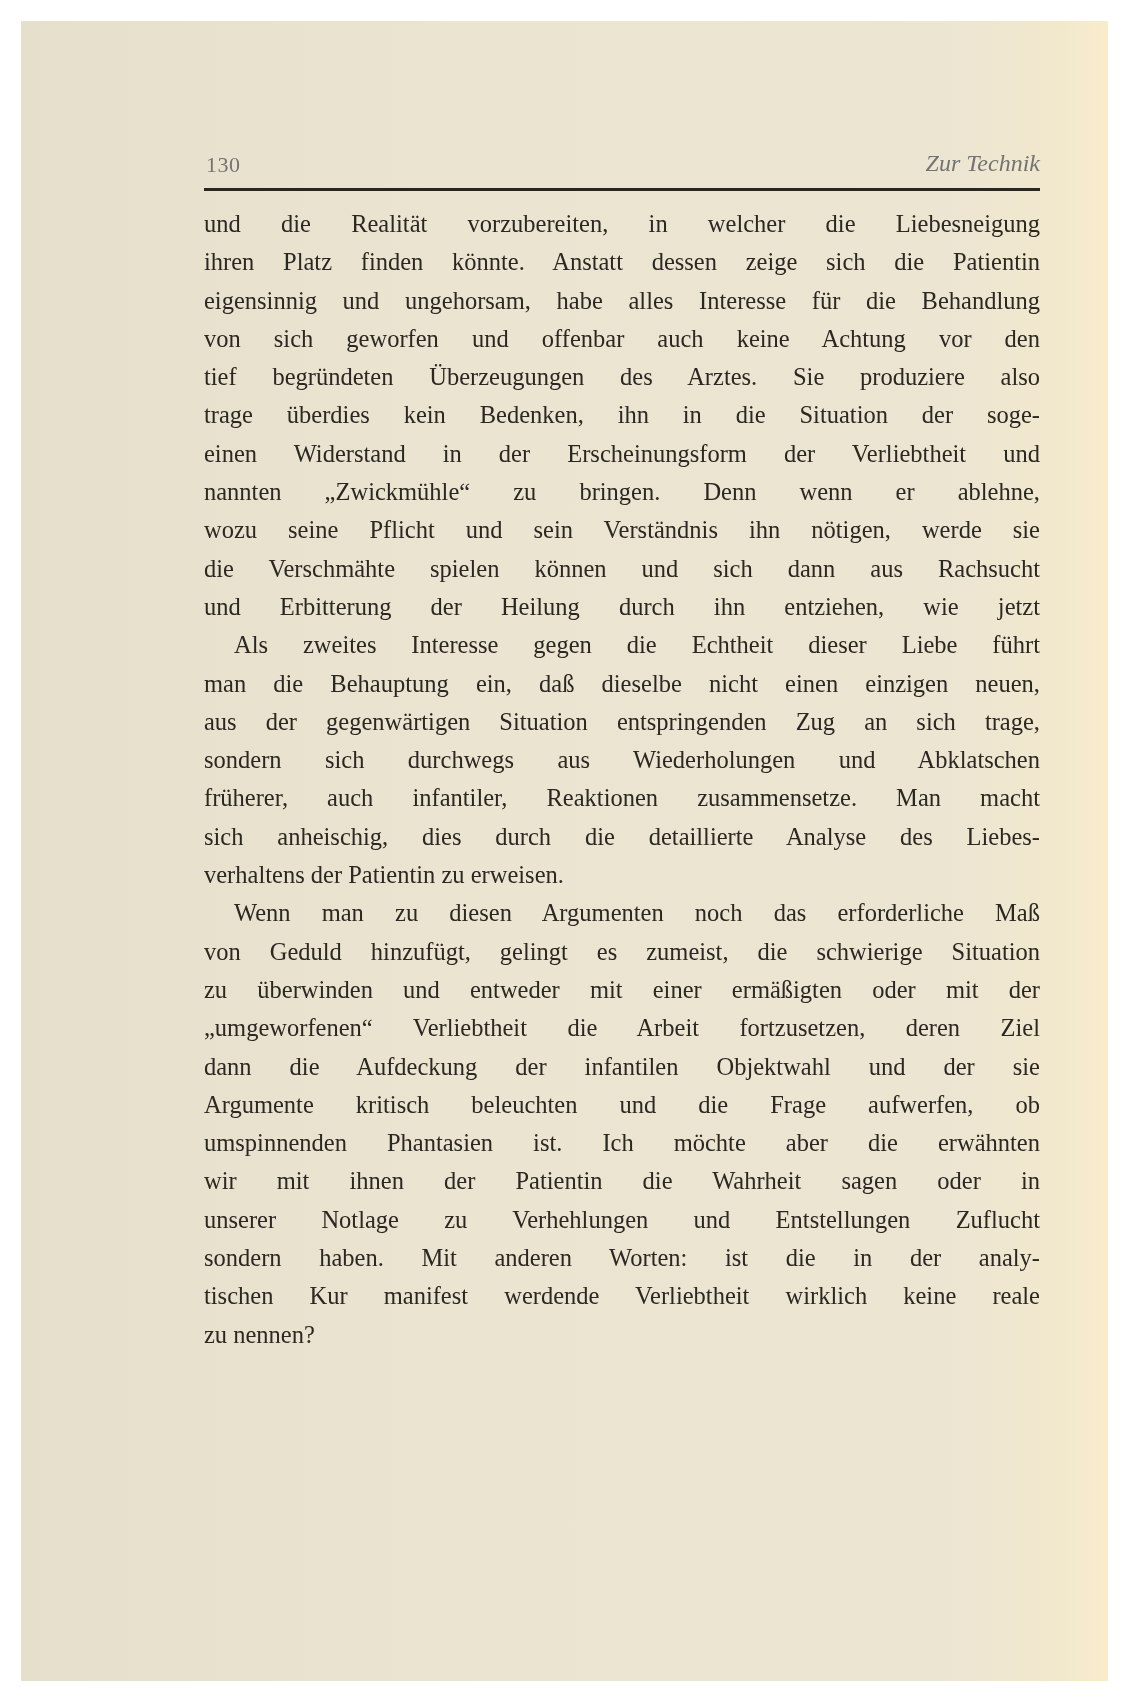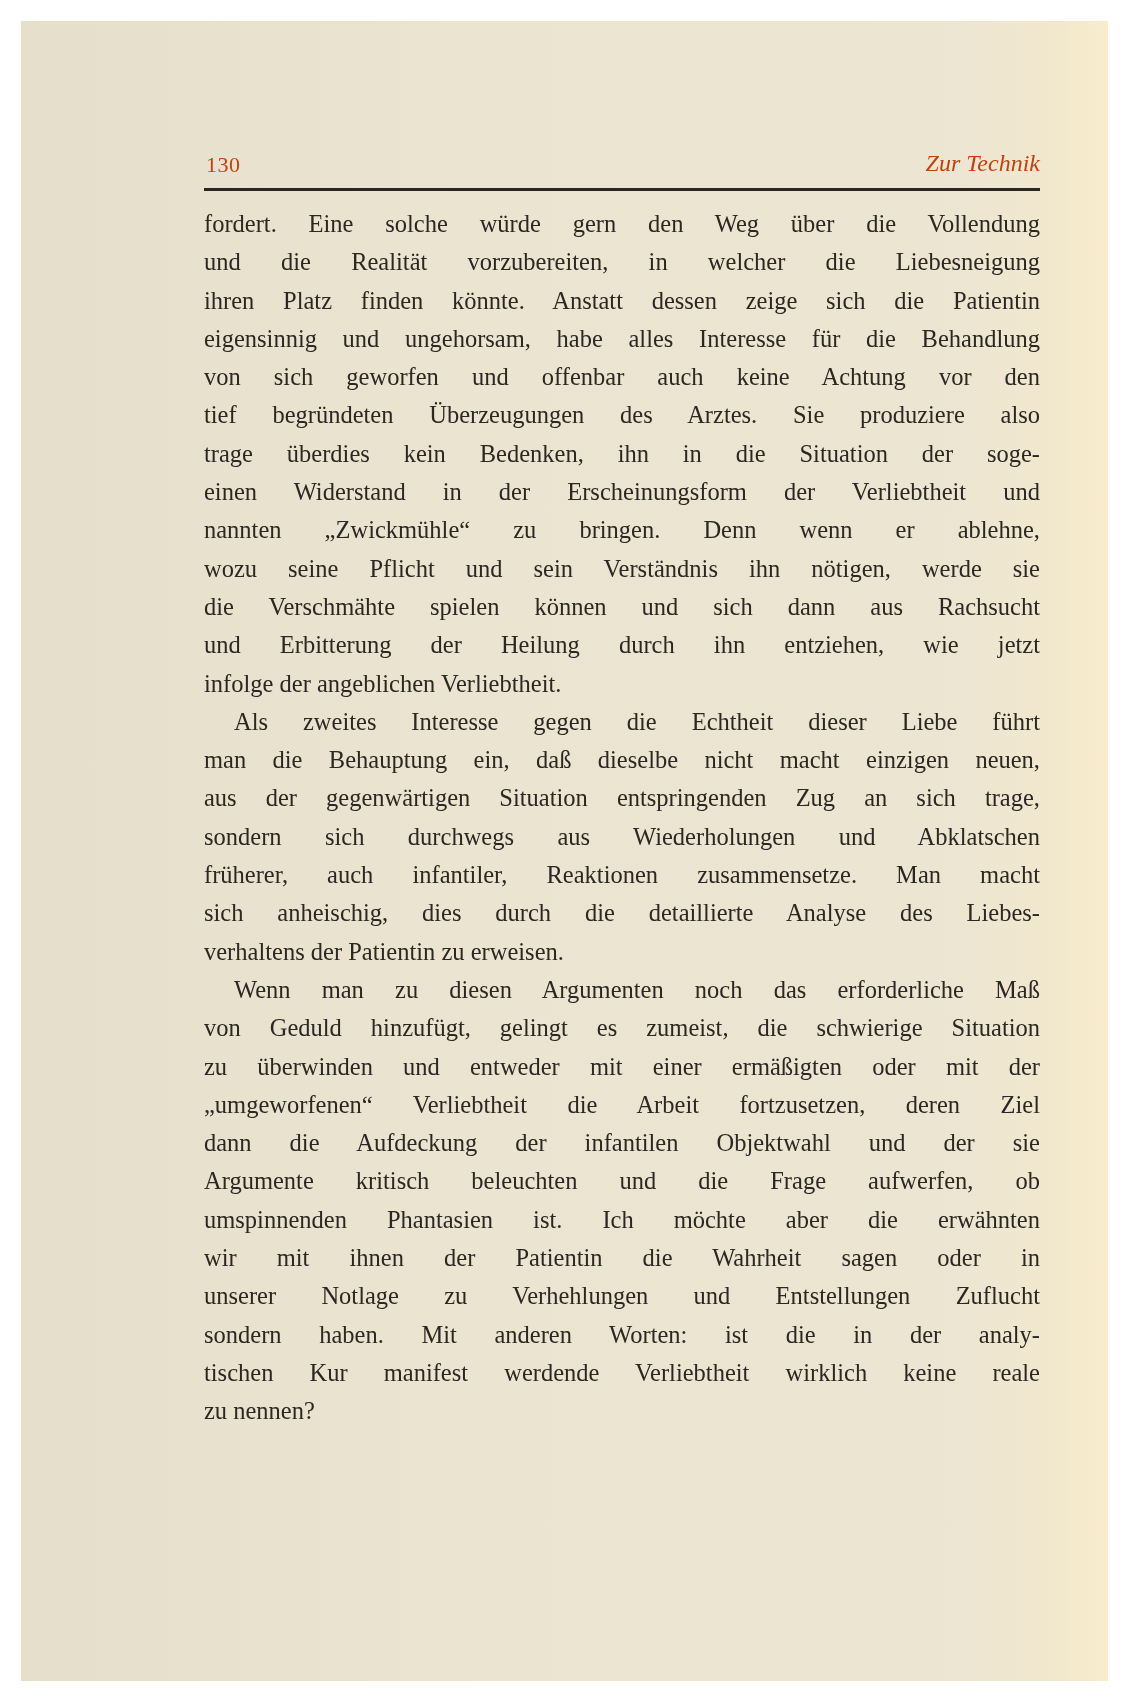--- a/index.html
+++ b/index.html
@@ -21,21 +21,21 @@
       height: 1660px;
       background: linear-gradient(90deg, #e6dfcb 0%, #ebe4d1 40%, #ece5d2 85%, #f1e8cd 95%, #f8eccb 100%);
     }
     .running-head {
       position: absolute;
       left: 204px;
       top: 150px;
       width: 836px;
       height: 32px;
       font-family: "Liberation Serif", "DejaVu Serif", serif;
-      color: #c2410c;
+      color: #737373;
     }
     .page-number {
       position: absolute;
       left: 2px;
       top: 2px;
       font-size: 22px;
       letter-spacing: 0.5px;
     }
     .running-title {
       position: absolute;
@@ -83,35 +83,33 @@
 
 <div class="paper"></div>
 
 <div class="running-head">
   <span class="page-number">130</span>
   <div class="running-title">Zur Technik</div>
 </div>
 <div class="head-rule"></div>
 
 <div class="text-block" id="text-block">
-    <span class="line">fordert. Eine solche würde gern den Weg über die Vollendung</span>
     <span class="line">und die Realität vorzubereiten, in welcher die Liebesneigung</span>
     <span class="line">ihren Platz finden könnte. Anstatt dessen zeige sich die Patientin</span>
     <span class="line">eigensinnig und ungehorsam, habe alles Interesse für die Behandlung</span>
     <span class="line">von sich geworfen und offenbar auch keine Achtung vor den</span>
     <span class="line">tief begründeten Überzeugungen des Arztes. Sie produziere also</span>
     <span class="line">trage überdies kein Bedenken, ihn in die Situation der soge-</span>
     <span class="line">einen Widerstand in der Erscheinungsform der Verliebtheit und</span>
     <span class="line">nannten „Zwickmühle“ zu bringen. Denn wenn er ablehne,</span>
     <span class="line">wozu seine Pflicht und sein Verständnis ihn nötigen, werde sie</span>
     <span class="line">die Verschmähte spielen können und sich dann aus Rachsucht</span>
     <span class="line">und Erbitterung der Heilung durch ihn entziehen, wie jetzt</span>
-    <span class="line last">infolge der angeblichen Verliebtheit.</span>
     <span class="line indent">Als zweites Interesse gegen die Echtheit dieser Liebe führt</span>
-    <span class="line">man die Behauptung ein, daß dieselbe nicht macht einzigen neuen,</span>
+    <span class="line">man die Behauptung ein, daß dieselbe nicht einen einzigen neuen,</span>
     <span class="line">aus der gegenwärtigen Situation entspringenden Zug an sich trage,</span>
     <span class="line">sondern sich durchwegs aus Wiederholungen und Abklatschen</span>
     <span class="line">früherer, auch infantiler, Reaktionen zusammensetze. Man macht</span>
     <span class="line">sich anheischig, dies durch die detaillierte Analyse des Liebes-</span>
     <span class="line last">verhaltens der Patientin zu erweisen.</span>
     <span class="line indent">Wenn man zu diesen Argumenten noch das erforderliche Maß</span>
     <span class="line">von Geduld hinzufügt, gelingt es zumeist, die schwierige Situation</span>
     <span class="line">zu überwinden und entweder mit einer ermäßigten oder mit der</span>
     <span class="line">„umgeworfenen“ Verliebtheit die Arbeit fortzusetzen, deren Ziel</span>
     <span class="line">dann die Aufdeckung der infantilen Objektwahl und der sie</span>

